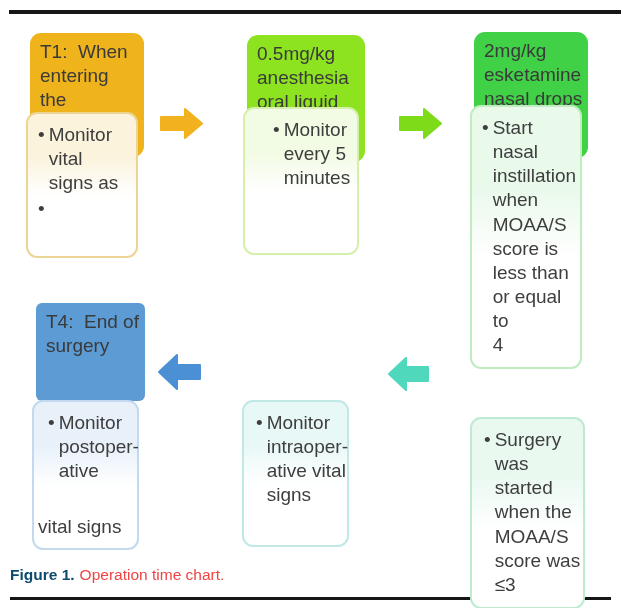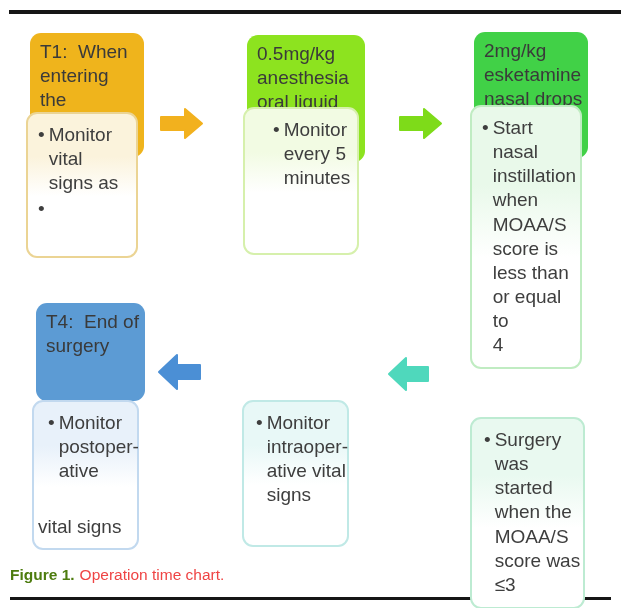--- a/index.html
+++ b/index.html
@@ -51,21 +51,21 @@
   #box-mid{left:243px;top:35px;width:122px;}
   #box-mid .sa-header{height:127px;}
   #box-mid .sa-body{margin-top:72px;min-height:148px;}
   #box-mid .bullet{padding-left:26px;}
 
   #box-esk{left:470px;top:32px;width:118px;}
   #box-esk .sa-header{height:126px;}
   #box-esk .sa-body{margin-top:73px;min-height:153px;}
 
   #box-t4{left:32px;top:303px;width:113px;}
-  #box-t4 .sa-header{height:98px;}
+  #box-t4 .sa-header{height:98px;border-radius:6px;}
   #box-t4 .sa-body{margin-top:97px;min-height:148px;}
   #box-t4 .bullet{padding-left:12px;}
 
   #box-t3{left:242px;top:305px;width:113px;}
   #box-t3 .sa-header{height:94px;}
   #box-t3 .sa-body{margin-top:95px;min-height:147px;}
   #box-t3 .bullet{padding-left:10px;}
 
   #box-t2{left:470px;top:308px;width:121px;}
   #box-t2 .sa-header{height:122px;}
@@ -76,21 +76,21 @@
   #arrow-1{left:160px;top:107px;}
   #arrow-2{left:399px;top:107px;}
   #arrow-3{left:506px;top:263px;}
   #arrow-4{left:387px;top:355px;}
   #arrow-5{left:157px;top:352px;}
 
   .caption{
     position:absolute;left:10px;top:566px;
     font-size:15.5px;color:#2e2e2e;
   }
-  .caption .cap-label{font-weight:bold;color:#4d7c0f;}
+  .caption .cap-label{font-weight:bold;color:#0c4a6e;}
   .caption .cap-text{margin-left:5px;color:#ef4444;}
 </style>
 </head>
 <body>
 
 <div class="page">
 
   <div class="rule rule-top"></div>
 
   <div class="sa-box" id="box-t1" style="--hdr: #EFB41C; --bd: #EBD494; --tint: #FBF3DC;">

